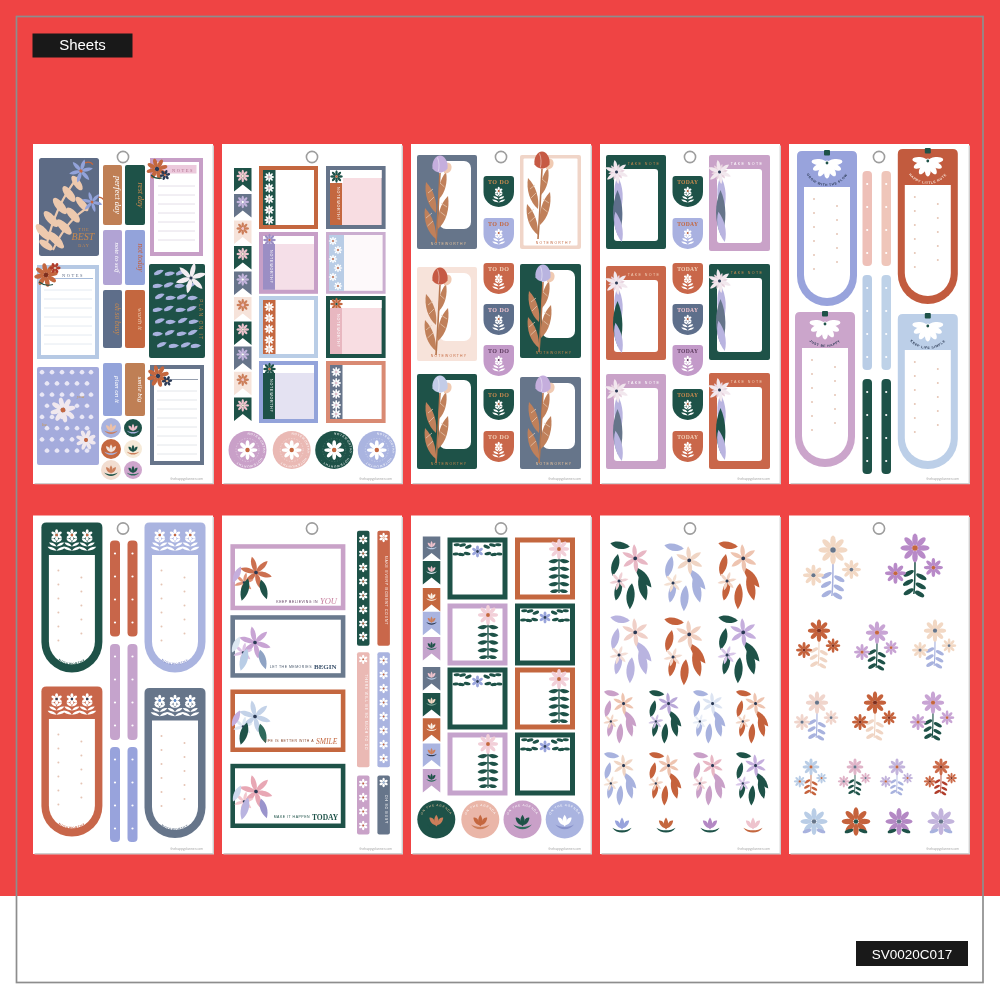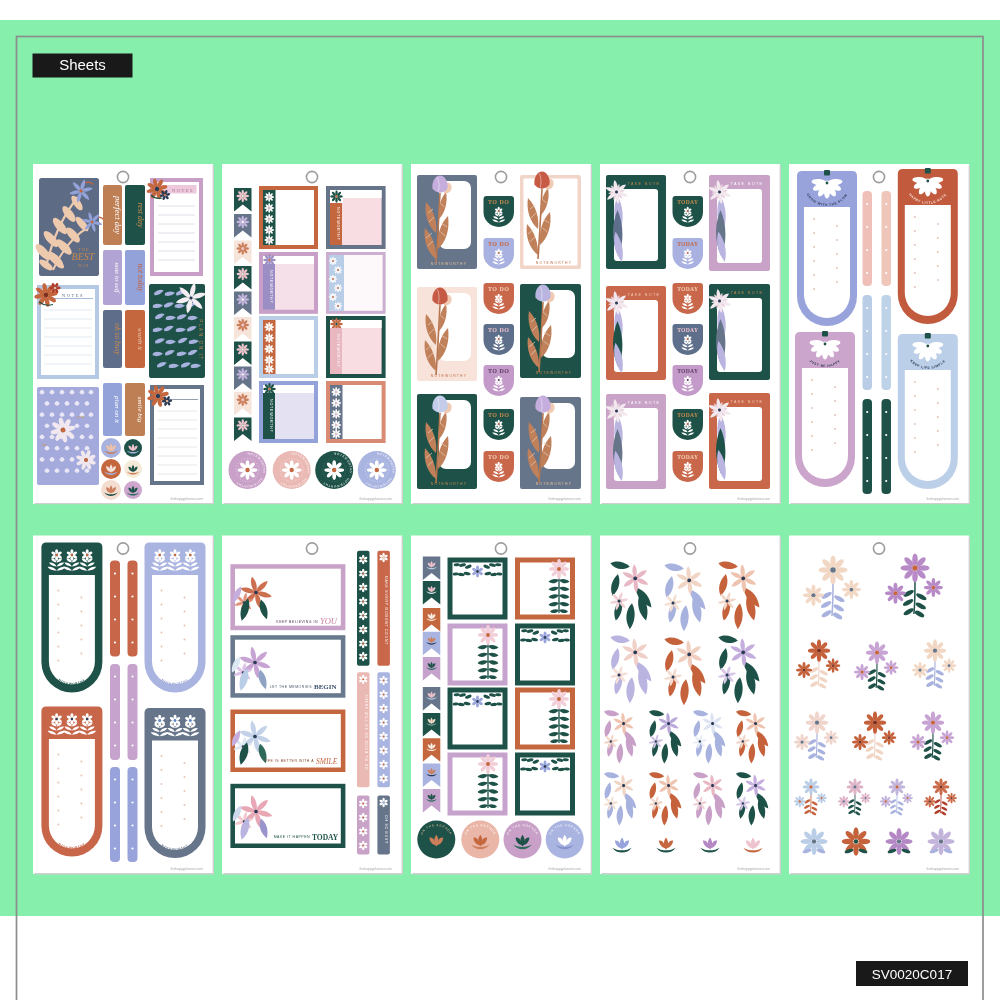--- a/index.html
+++ b/index.html
@@ -1,17 +1,17 @@
 <!DOCTYPE html>
 <html><head>
 <meta charset="utf-8">
 <style>
   html,body{margin:0;padding:0;background:#fff;width:1000px;height:1000px;overflow:hidden;
     font-family:"Liberation Sans", sans-serif;}
-  #stage{position:relative;width:1000px;height:896px;background:#86efac;margin-top:20px;}
+  #stage{position:relative;width:1000px;height:896px;background:#ef4444;}
   svg{position:absolute;top:0;left:0;}
 </style>
 </head>
 <body>
 <div id="stage">
 <svg width="1000" height="1000" viewBox="0 0 1000 1000">
 <defs>
 
   <g id="hole">
     <circle r="5.6" fill="#fff" stroke="#9d9d9d" stroke-width="1.6"></circle>

